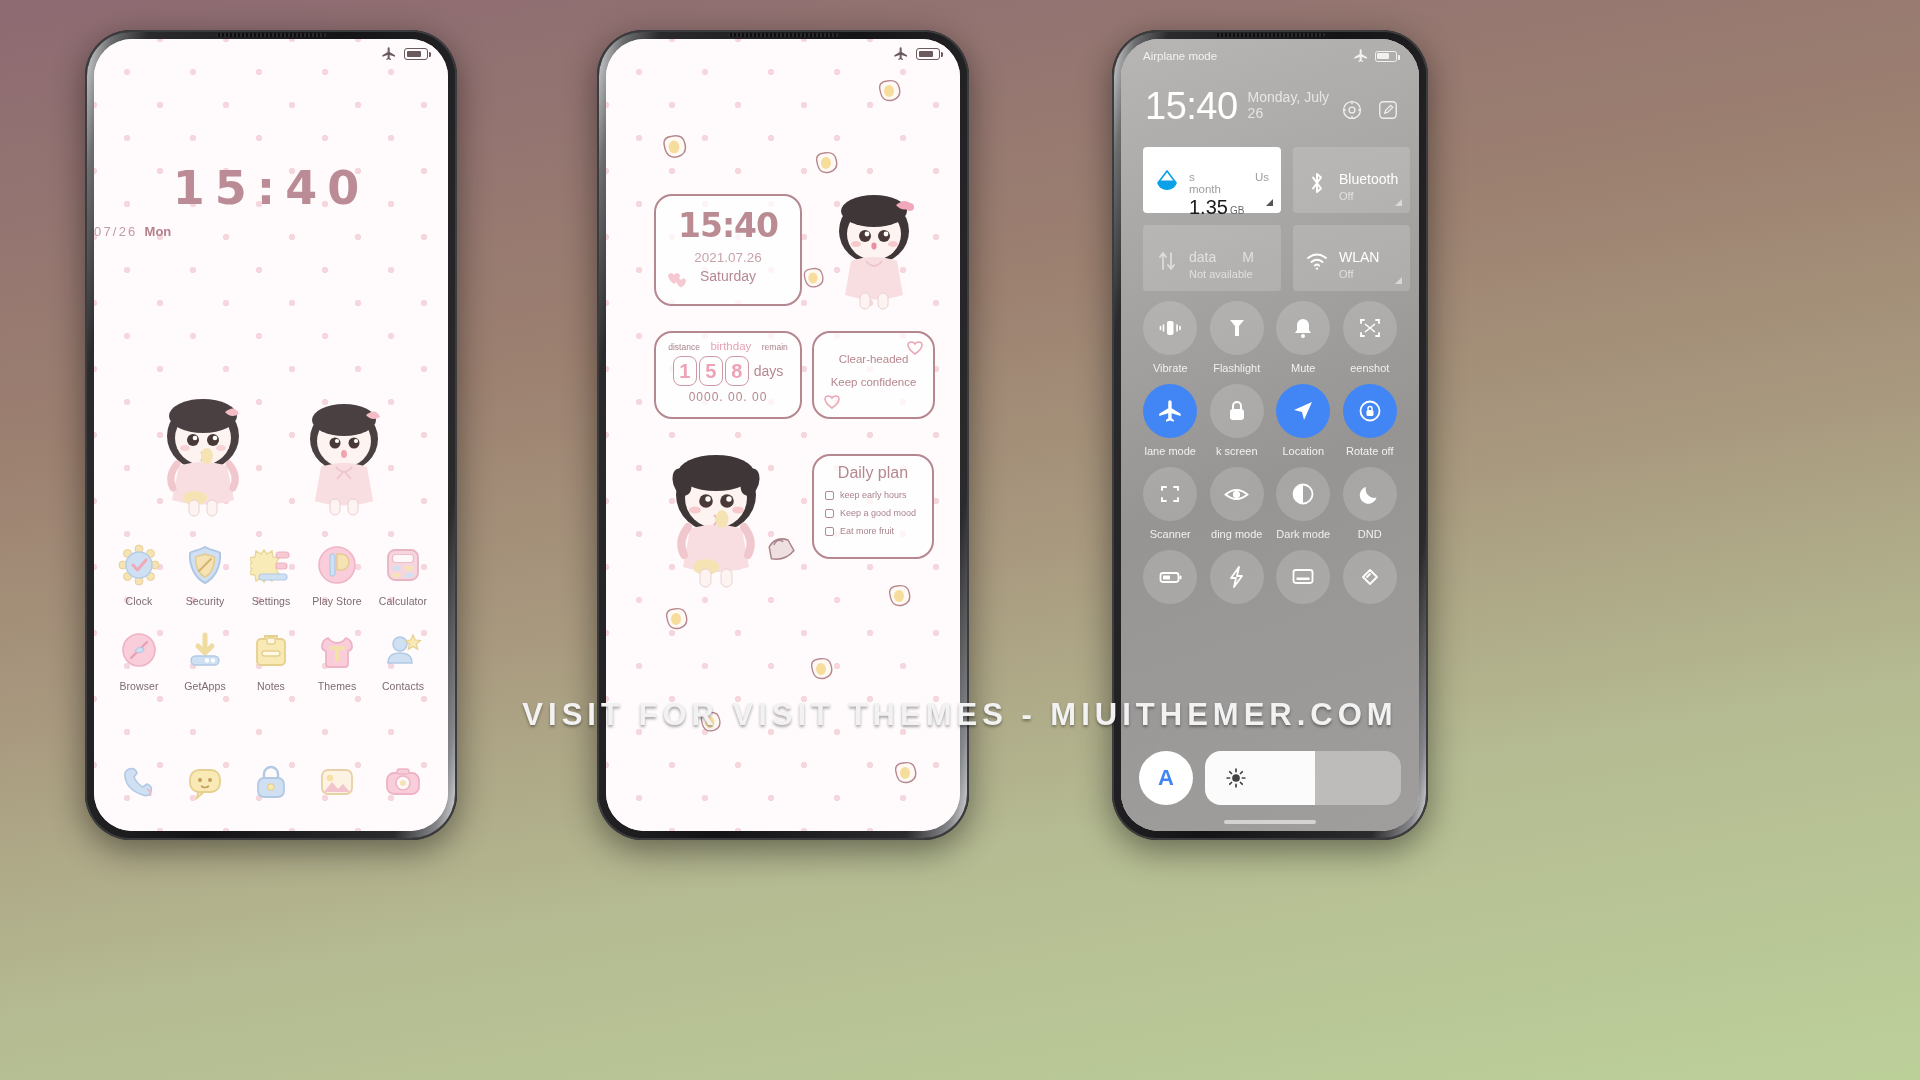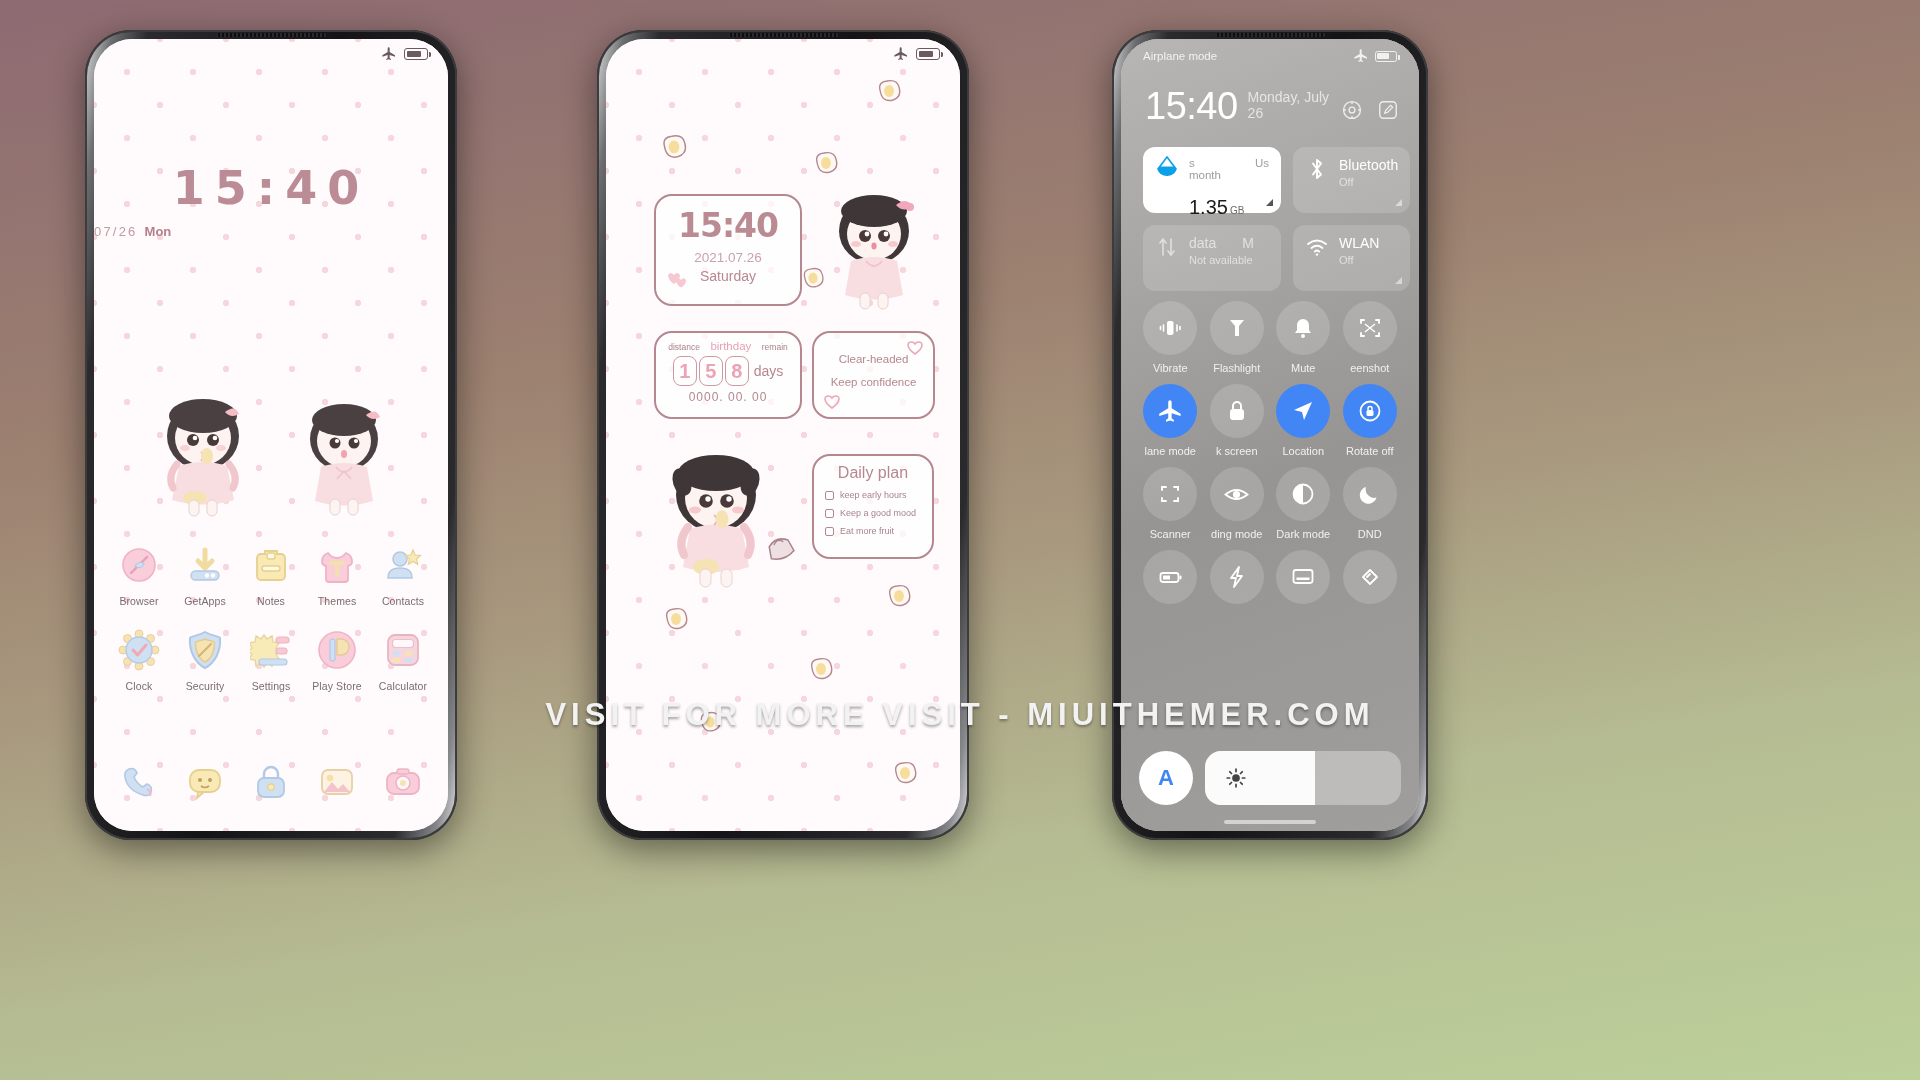--- a/index.html
+++ b/index.html
@@ -150,31 +150,31 @@
 
   .cc-clockrow{ position:absolute; top:48px; left:24px; right:20px; z-index:4;
     display:flex; align-items:center; }
   .cc-time{ font-size:38px; color:#fff; font-weight:300; letter-spacing:-.5px; line-height:1;}
   .cc-date{ font-size:14px; color:#e7e5e3; margin-left:10px; align-self:flex-end; margin-bottom:4px;}
   .cc-acts{ margin-left:auto; display:flex; gap:14px; align-self:flex-end; margin-bottom:4px;}
   .cc-acts svg{ display:block; }
 
   .cc-cards{ position:absolute; top:108px; left:22px; right:22px; z-index:4;
     display:grid; grid-template-columns:1fr 1fr; gap:12px; }
-  .cc-card{ height:66px; border-radius:12px; position:relative; padding:10px 12px;
+  .cc-card{ height:66px; border-radius:4px; position:relative; padding:24px 12px;
     background:rgba(255,255,255,.16); }
   .cc-card.light{ background:#fff; }
   .cc-card .corner{ position:absolute; right:8px; bottom:7px; width:0;height:0;
     border-left:7px solid transparent; border-bottom:7px solid rgba(255,255,255,.5);}
   .cc-card.light .corner{ border-bottom-color:#555; }
   .cc-card .c-title{ font-size:14px; color:#fff; }
   .cc-card .c-sub{ font-size:11px; color:rgba(255,255,255,.6); margin-top:3px;}
   .data-row{ display:flex; align-items:flex-start; gap:10px; }
   .data-txt .d-top{ display:flex; gap:34px; font-size:11.5px; color:#9d9d9d; }
-  .data-txt .d-big{ font-size:20px; color:#1b1b1b; font-weight:500; margin-top:15px;}
+  .data-txt .d-big{ font-size:20px; color:#1b1b1b; font-weight:500; margin-top:1px;}
   .data-txt .d-big small{ font-size:10px; color:#6a6a6a; font-weight:400; margin-left:2px;}
   .ci{ width:24px;height:24px;flex:none;display:flex;align-items:center;justify-content:center;}
 
   .toggles{ position:absolute; top:262px; left:16px; right:16px; z-index:4;
     display:grid; grid-template-columns:repeat(4,1fr); row-gap:10px; }
   .tg{ text-align:center; }
   .tg .circ{ width:54px;height:54px;border-radius:50%;margin:0 auto 7px;
     background:rgba(255,255,255,.17); display:flex;align-items:center;justify-content:center;}
   .tg.on .circ{ background:#4285f4; }
   .tg .tlb{ font-size:11px; color:#f1f1f1; white-space:nowrap; }
@@ -263,73 +263,20 @@
           <rect x="54" y="100" width="10" height="16" rx="5" fill="#fdf4f2" stroke="#e8d2d2"></rect>
           <path d="M72 16 q10 -8 14 2 q-8 5 -14 -2z" fill="#f5bcc6"></path>
         </svg>
       </div>
 
       <div class="appgrid">
         <div class="approw">
           <div class="app">
             <div class="ic">
               <svg width="42" height="42" viewBox="0 0 42 42">
-                <circle cx="21" cy="21" r="16" fill="#f9cdda" stroke="#eeb4c6" stroke-width="1.6"></circle>
-                <path d="M13 29 L29 13" stroke="#e6a0b5" stroke-width="2.4" stroke-linecap="round"></path>
-                <path d="M17 22 q4-6 9-2 q-3 6 -9 2z" fill="#cfe0f2" stroke="#b3c9e4" stroke-width="1.2"></path>
-              </svg>
-            </div>
-            <div class="lb">Browser</div>
-          </div>
-          <div class="app">
-            <div class="ic">
-              <svg width="42" height="42" viewBox="0 0 42 42">
-                <path d="M21 6 v14 M14 17 l7 7 7-7" stroke="#f0dca0" stroke-width="5" fill="none" stroke-linecap="round" stroke-linejoin="round"></path>
-                <rect x="7" y="27" width="28" height="9" rx="4.5" fill="#cfe0f2" stroke="#b3c9e4" stroke-width="1.4"></rect>
-                <circle cx="23" cy="31.5" r="2.2" fill="#fff"></circle>
-                  <circle cx="29" cy="31.5" r="2.2" fill="#fff"></circle>
-              </svg>
-            </div>
-            <div class="lb">GetApps</div>
-          </div>
-          <div class="app">
-            <div class="ic">
-              <svg width="42" height="42" viewBox="0 0 42 42">
-                <path d="M11 10 h4 v-3 h12 v3 h4 a4 4 0 0 1 4 4 v18 a4 4 0 0 1 -4 4 h-20 a4 4 0 0 1 -4 -4 v-18 a4 4 0 0 1 4 -4z" fill="#f8e9b5" stroke="#e5d08f" stroke-width="1.8"></path>
-                <rect x="17" y="9" width="8" height="6" rx="2" fill="#fff8e5" stroke="#e5d08f" stroke-width="1.4"></rect>
-                <rect x="12" y="22" width="18" height="5" rx="2.5" fill="#fff8e5" stroke="#e5d08f" stroke-width="1.4"></rect>
-              </svg>
-            </div>
-            <div class="lb">Notes</div>
-          </div>
-          <div class="app">
-            <div class="ic">
-              <svg width="42" height="42" viewBox="0 0 42 42">
-                <path d="M12 9 q4 5 9 5 t9 -5 q6 2 6 9 q0 3 -4 4 v13 q0 3 -3 3 h-16 q-3 0 -3 -3 v-13 q-4 -1 -4 -4 q0 -7 6 -9z" fill="#f9cdda" stroke="#eeb4c6" stroke-width="1.8"></path>
-                <path d="M15 19 h12 M21 19 v12" stroke="#f3e0ab" stroke-width="4" stroke-linecap="round"></path>
-              </svg>
-            </div>
-            <div class="lb">Themes</div>
-          </div>
-          <div class="app">
-            <div class="ic">
-              <svg width="42" height="42" viewBox="0 0 42 42">
-                <circle cx="18" cy="15" r="7" fill="#cfe0f2" stroke="#b2c9e5" stroke-width="1.5"></circle>
-                <path d="M6 34 q0 -10 12 -10 t12 10z" fill="#cfe0f2" stroke="#b2c9e5" stroke-width="1.5"></path>
-                <path d="M31 6 l2.2 5 5.3 .5 -4 3.6 1.2 5.2 -4.7-2.8 -4.7 2.8 1.2-5.2 -4-3.6 5.3-.5z" fill="#f8e9b5" stroke="#e5d08f" stroke-width="1.2"></path>
-              </svg>
-            </div>
-            <div class="lb">Contacts</div>
-          </div>
-        </div>
-
-        <div class="approw">
-          <div class="app">
-            <div class="ic">
-              <svg width="42" height="42" viewBox="0 0 42 42">
                 <g fill="#f6e3b4" stroke="#e9cf9a" stroke-width="1">
                   <circle cx="21" cy="5" r="4"></circle>
                     <circle cx="21" cy="37" r="4"></circle>
                   <circle cx="5" cy="21" r="4"></circle>
                     <circle cx="37" cy="21" r="4"></circle>
                   <circle cx="9.5" cy="9.5" r="4"></circle>
                     <circle cx="32.5" cy="9.5" r="4"></circle>
                   <circle cx="9.5" cy="32.5" r="4"></circle>
                     <circle cx="32.5" cy="32.5" r="4"></circle>
                 </g>
@@ -375,20 +322,73 @@
               <svg width="42" height="42" viewBox="0 0 42 42">
                 <rect x="6" y="6" width="30" height="30" rx="7" fill="#f6d6de" stroke="#e9b4c2" stroke-width="1.8"></rect>
                 <rect x="10.5" y="10.5" width="21" height="8" rx="3" fill="#fff8fa" stroke="#edbfcb" stroke-width="1.2"></rect>
                 <rect x="10.5" y="22" width="8" height="4.5" rx="2" fill="#cfe0f2"></rect>
                 <rect x="23" y="22" width="8" height="4.5" rx="2" fill="#f6e3b4"></rect>
                 <rect x="10.5" y="29" width="8" height="4.5" rx="2" fill="#f6e3b4"></rect>
                 <rect x="23" y="29" width="8" height="4.5" rx="2" fill="#cfe0f2"></rect>
               </svg>
             </div>
             <div class="lb">Calculator</div>
+          </div>
+        </div>
+
+        <div class="approw">
+          <div class="app">
+            <div class="ic">
+              <svg width="42" height="42" viewBox="0 0 42 42">
+                <circle cx="21" cy="21" r="16" fill="#f9cdda" stroke="#eeb4c6" stroke-width="1.6"></circle>
+                <path d="M13 29 L29 13" stroke="#e6a0b5" stroke-width="2.4" stroke-linecap="round"></path>
+                <path d="M17 22 q4-6 9-2 q-3 6 -9 2z" fill="#cfe0f2" stroke="#b3c9e4" stroke-width="1.2"></path>
+              </svg>
+            </div>
+            <div class="lb">Browser</div>
+          </div>
+          <div class="app">
+            <div class="ic">
+              <svg width="42" height="42" viewBox="0 0 42 42">
+                <path d="M21 6 v14 M14 17 l7 7 7-7" stroke="#f0dca0" stroke-width="5" fill="none" stroke-linecap="round" stroke-linejoin="round"></path>
+                <rect x="7" y="27" width="28" height="9" rx="4.5" fill="#cfe0f2" stroke="#b3c9e4" stroke-width="1.4"></rect>
+                <circle cx="23" cy="31.5" r="2.2" fill="#fff"></circle>
+                  <circle cx="29" cy="31.5" r="2.2" fill="#fff"></circle>
+              </svg>
+            </div>
+            <div class="lb">GetApps</div>
+          </div>
+          <div class="app">
+            <div class="ic">
+              <svg width="42" height="42" viewBox="0 0 42 42">
+                <path d="M11 10 h4 v-3 h12 v3 h4 a4 4 0 0 1 4 4 v18 a4 4 0 0 1 -4 4 h-20 a4 4 0 0 1 -4 -4 v-18 a4 4 0 0 1 4 -4z" fill="#f8e9b5" stroke="#e5d08f" stroke-width="1.8"></path>
+                <rect x="17" y="9" width="8" height="6" rx="2" fill="#fff8e5" stroke="#e5d08f" stroke-width="1.4"></rect>
+                <rect x="12" y="22" width="18" height="5" rx="2.5" fill="#fff8e5" stroke="#e5d08f" stroke-width="1.4"></rect>
+              </svg>
+            </div>
+            <div class="lb">Notes</div>
+          </div>
+          <div class="app">
+            <div class="ic">
+              <svg width="42" height="42" viewBox="0 0 42 42">
+                <path d="M12 9 q4 5 9 5 t9 -5 q6 2 6 9 q0 3 -4 4 v13 q0 3 -3 3 h-16 q-3 0 -3 -3 v-13 q-4 -1 -4 -4 q0 -7 6 -9z" fill="#f9cdda" stroke="#eeb4c6" stroke-width="1.8"></path>
+                <path d="M15 19 h12 M21 19 v12" stroke="#f3e0ab" stroke-width="4" stroke-linecap="round"></path>
+              </svg>
+            </div>
+            <div class="lb">Themes</div>
+          </div>
+          <div class="app">
+            <div class="ic">
+              <svg width="42" height="42" viewBox="0 0 42 42">
+                <circle cx="18" cy="15" r="7" fill="#cfe0f2" stroke="#b2c9e5" stroke-width="1.5"></circle>
+                <path d="M6 34 q0 -10 12 -10 t12 10z" fill="#cfe0f2" stroke="#b2c9e5" stroke-width="1.5"></path>
+                <path d="M31 6 l2.2 5 5.3 .5 -4 3.6 1.2 5.2 -4.7-2.8 -4.7 2.8 1.2-5.2 -4-3.6 5.3-.5z" fill="#f8e9b5" stroke="#e5d08f" stroke-width="1.2"></path>
+              </svg>
+            </div>
+            <div class="lb">Contacts</div>
           </div>
         </div>
       </div>
 
       <div class="dock">
         <div class="ic">
           <svg width="42" height="42" viewBox="0 0 42 42">
             <path d="M11 8 q6 -2 8 4 l-3 4 q3 7 9 10 l4 -3 q6 2 4 8 q-2 5 -8 3 q-16 -5 -18 -18 q-1 -6 4 -8z" fill="#cfe0f2" stroke="#b2c9e5" stroke-width="1.6"></path>
             <path d="M29 28 q5 3 3 7" stroke="#f0b9c8" stroke-width="2" fill="none"></path>
           </svg>
@@ -864,14 +864,14 @@
             <g stroke="#444" stroke-width="1.9" stroke-linecap="round">
               <path d="M12 2.4v2.6M12 19v2.6M2.4 12h2.6M19 12h2.6M5.2 5.2l1.9 1.9M16.9 16.9l1.9 1.9M18.8 5.2l-1.9 1.9M7.1 16.9l-1.9 1.9"></path>
             </g>
           </svg>
         </div>
       </div>
       <div class="home-ind"></div>
     </div>
   </div>
 
-  <div class="watermark">VISIT  FOR  MORE  VISIT  -  MIUITHEMER.COM</div>
+  <div class="watermark">VISIT  FOR  VISIT  THEMES  -  MIUITHEMER.COM</div>
 </div>
 
 </body></html>

